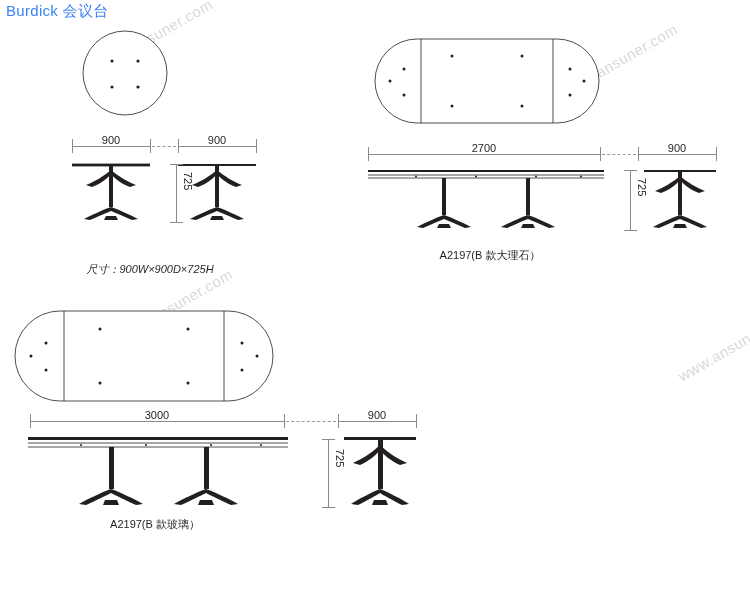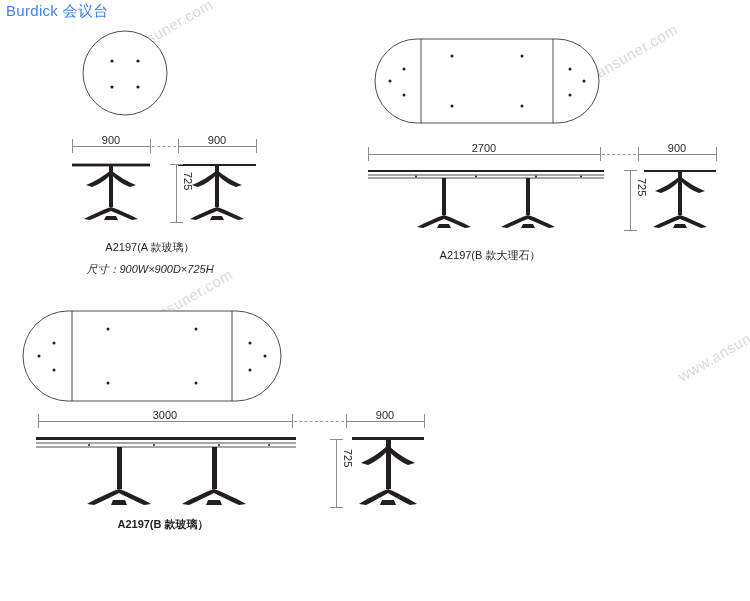--- a/index.html
+++ b/index.html
@@ -103,21 +103,20 @@
     <path class="fillblk" d="M150,64 L160,64 L162,68 L148,68 Z"></path>
   </svg>
 
   <div class="vdimline" style="left:176px; top:164px; height:58px; background:#8a8a8a;"></div>
   <div class="dimline" style="left:170px; top:164px; width:13px;"></div>
   <div class="dimline" style="left:170px; top:222px; width:13px;"></div>
   <div class="abs" style="left:182px; top:172px;">
     <span class="vert">725</span>
   </div>
 
-  <div class="cap abs" style="left:25px; top:240px; width:250px;">A2197(A 款玻璃）</div>
   <div class="cap abs" style="left:25px; top:262px; width:250px;font-style:italic;">尺寸：900W×900D×725H</div>
 </div>
 
 <div class="abs" style="left:360px; top:0; width:390px; height:290px;margin-top:8px;">
 
   <svg class="abs" style="left:14px; top:30px;" width="226" height="86">
     <path class="fillwht" d="M43,1 L183,1 A42,42 0 0 1 183,85 L43,85 A42,42 0 0 1 43,1 Z"></path>
     <line class="ln thin" x1="47" y1="1" x2="47" y2="85"></line>
     <line class="ln thin" x1="179" y1="1" x2="179" y2="85"></line>
     <circle cx="30" cy="31" r="1.5" class="dot"></circle>
@@ -177,21 +176,21 @@
   <div class="vdimline" style="left:270px; top:162px; height:60px;"></div>
   <div class="dimline" style="left:264px; top:162px; width:13px;"></div>
   <div class="dimline" style="left:264px; top:222px; width:13px;"></div>
   <div class="abs" style="left:276px; top:170px;">
     <span class="vert">725</span>
   </div>
 
   <div class="cap abs" style="left:0px; top:240px; width:260px;">A2197(B 款大理石）</div>
 </div>
 
-<div class="abs" style="left:8px; top:295px; width:440px; height:280px;">
+<div class="abs" style="left:0; top:295px; width:440px; height:280px;">
 
   <svg class="abs" style="left:14px; top:15px;" width="262" height="92">
     <path class="fillwht" d="M46,1 L214,1 A45,45 0 0 1 214,91 L46,91 A45,45 0 0 1 46,1 Z"></path>
     <line class="ln thin" x1="50" y1="1" x2="50" y2="91"></line>
     <line class="ln thin" x1="210" y1="1" x2="210" y2="91"></line>
     <circle cx="32" cy="33" r="1.5" class="dot"></circle>
     <circle cx="32" cy="60" r="1.5" class="dot"></circle>
     <circle cx="17" cy="46" r="1.5" class="dot"></circle>
     <circle cx="228" cy="33" r="1.5" class="dot"></circle>
     <circle cx="228" cy="60" r="1.5" class="dot"></circle>
@@ -244,14 +243,14 @@
     <path class="fillblk" d="M32,73 L44,73 L46,78 L30,78 Z"></path>
   </svg>
 
   <div class="vdimline" style="left:328px; top:144px; height:68px;"></div>
   <div class="dimline" style="left:322px; top:144px; width:13px;"></div>
   <div class="dimline" style="left:322px; top:212px; width:13px;"></div>
   <div class="abs" style="left:334px; top:154px;">
     <span class="vert">725</span>
   </div>
 
-  <div class="cap abs" style="left:30px; top:222px; width:250px;font-weight:bold;">A2197(B 款玻璃）</div>
+  <div class="cap abs" style="left:30px; top:222px; width:250px;">A2197(B 款玻璃）</div>
 </div>
 
 </body></html>

